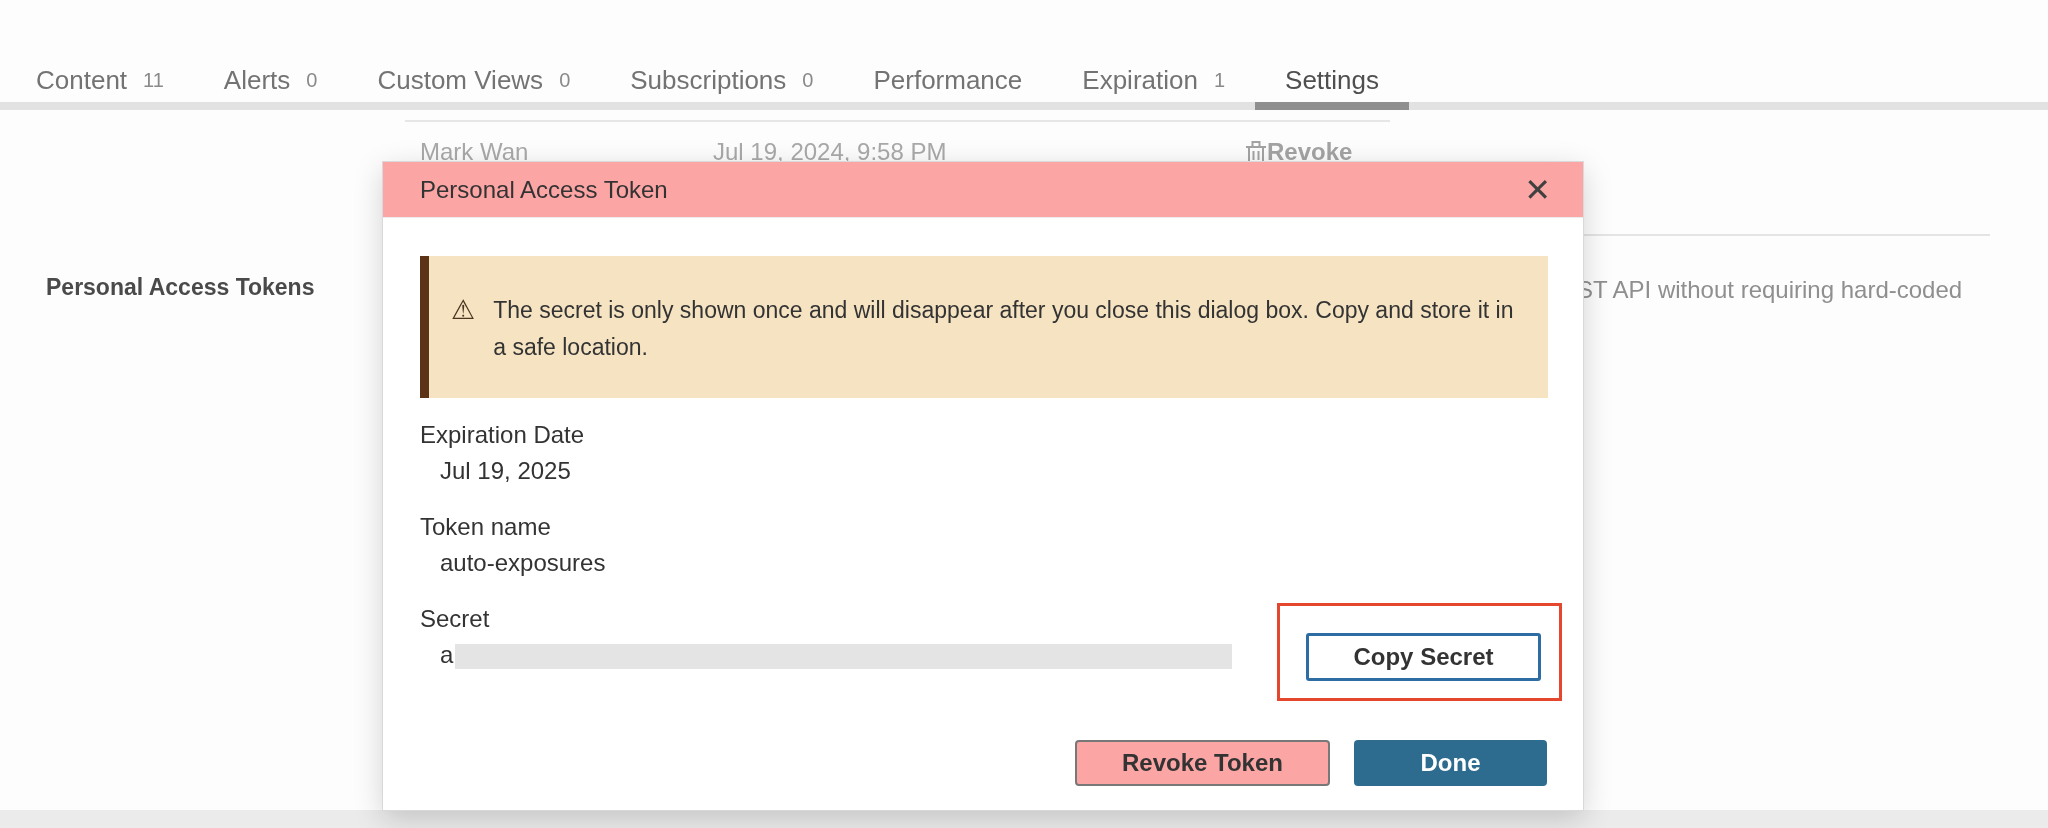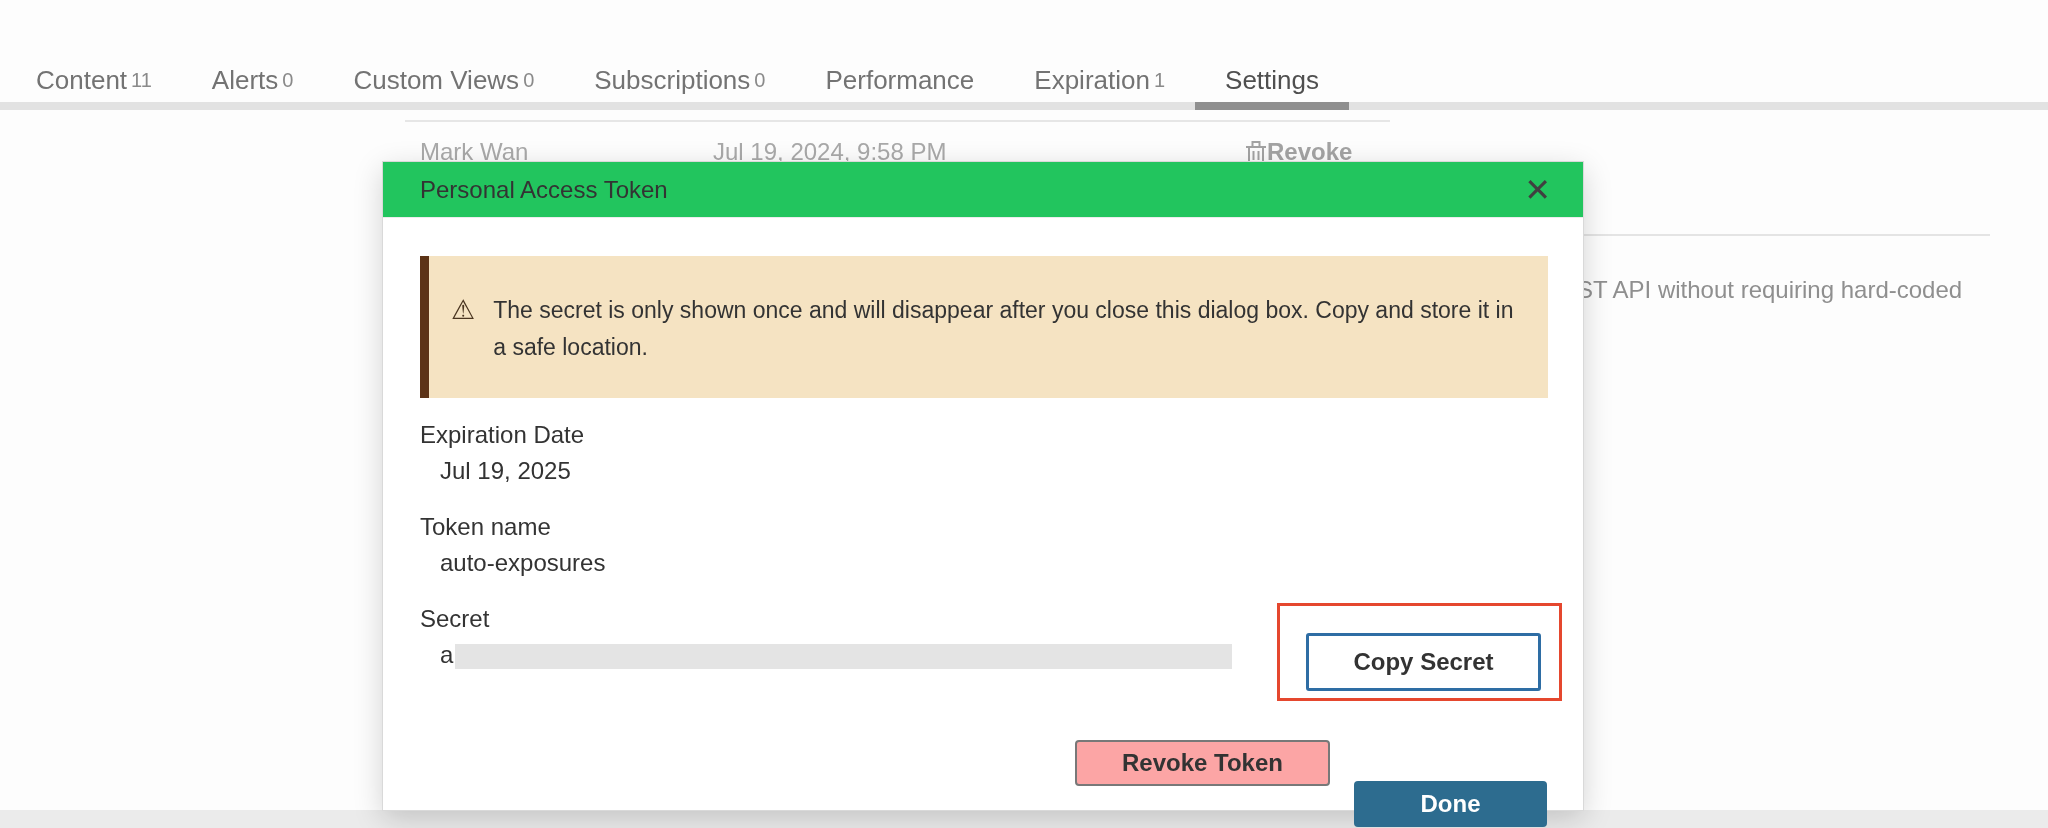--- a/index.html
+++ b/index.html
@@ -5,21 +5,21 @@
   html,body{margin:0;padding:0;background:#fff;}
   #stage{
     position:relative;width:2048px;height:828px;overflow:hidden;
     background:#fdfdfd;font-family:"Liberation Sans",sans-serif;color:#333;
   }
   
   .tabbar{position:absolute;left:0;top:0;width:2048px;height:110px;background:#fdfdfd;}
   .tab-track{position:absolute;left:0;top:102px;width:2048px;height:8px;background:#e2e2e2;}
   .tabs{position:absolute;left:6px;top:55px;height:50px;display:flex;align-items:center;}
   .tab{
-    position:relative;height:50px;display:flex;align-items:center;gap:4px;
+    position:relative;height:50px;display:flex;align-items:center;gap:16px;
     padding:0 30px;font-size:26px;color:#737373;cursor:pointer;white-space:nowrap;
   }
   .tab .count{font-size:20px;color:#8a8a8a;}
   .tab.active{color:#4f4f4f;font-weight:normal;}
   .tab.active::after{
     content:'';position:absolute;left:0;right:0;bottom:-5px;height:8px;background:#8f8f8f;
   }
   
   .bg-row-line{position:absolute;left:405px;top:120px;width:985px;height:2px;background:#e6e6e6;}
   .bg-row{position:absolute;top:138px;color:#a9a9a9;font-size:24px;white-space:nowrap;z-index:2;}
@@ -29,21 +29,21 @@
   .section-label{position:absolute;left:46px;top:274px;font-size:23px;font-weight:bold;color:#4a4a4a;z-index:2;}
   .helper-text{position:absolute;left:1577px;top:276px;font-size:24px;color:#8f8f8f;white-space:nowrap;z-index:2;}
   .right-divider{position:absolute;left:1583px;top:234px;width:407px;height:2px;background:#e4e4e4;}
   .bottom-strip{position:absolute;left:0;top:810px;width:2048px;height:18px;background:#ebebeb;}
   
   .modal{
     position:absolute;left:383px;top:162px;width:1200px;height:648px;background:#fff;
     box-shadow:0 0 0 1px #d9d9d9, 0 8px 28px rgba(0,0,0,.18);z-index:10;
   }
   .modal-header{
-    position:absolute;left:0;top:0;right:0;height:56px;background:#22c55e;
+    position:absolute;left:0;top:0;right:0;height:56px;background:#fca5a5;
     border-bottom:1px solid #ececec;display:flex;align-items:center;padding:0 37px;box-sizing:border-box;
   }
   .modal-title{font-size:24px;color:#333;}
   .modal-close{
     position:absolute;right:26px;top:10px;font-size:32px;color:#404040;line-height:36px;
     cursor:pointer;background:none;border:none;padding:0 6px;font-family:inherit;
   }
   .warning{
     position:absolute;left:37px;top:94px;width:1128px;height:142px;box-sizing:border-box;
     background:#f5e3c2;border-left:9px solid #5c3317;display:flex;gap:18px;
@@ -54,37 +54,37 @@
   .field-label{position:absolute;left:37px;font-size:24px;color:#333;}
   .field-value{position:absolute;left:57px;font-size:24px;color:#333;}
   .lbl-expiration{top:259px;}
   .val-expiration{top:295px;}
   .lbl-token{top:351px;}
   .val-token{top:387px;}
   .lbl-secret{top:443px;}
   .val-secret{top:479px;}
   .secret-bar{position:absolute;left:72px;top:482px;width:777px;height:25px;background:#e4e4e4;}
   .copy-btn{
-    position:absolute;left:923px;top:471px;width:235px;height:58px;box-sizing:border-box;
+    position:absolute;left:923px;top:471px;width:235px;height:48px;box-sizing:border-box;
     background:#fff;border:3px solid #2e6da4;border-radius:3px;
     font-family:inherit;font-size:24px;font-weight:bold;color:#333;cursor:pointer;
   }
   .annotation-rect{
     position:absolute;left:894px;top:441px;width:285px;height:98px;box-sizing:border-box;
     border:3px solid #e5472e;pointer-events:none;z-index:12;
   }
   .revoke-btn{
     position:absolute;left:692px;top:578px;width:255px;height:46px;box-sizing:border-box;
     background:#fca5a5;border:2px solid #787878;border-radius:4px;
     font-family:inherit;font-size:24px;font-weight:bold;color:#333;cursor:pointer;
   }
   .done-btn{
     position:absolute;left:971px;top:578px;width:193px;height:46px;box-sizing:border-box;
     background:#2d6c8f;border:none;border-radius:4px;
-    font-family:inherit;font-size:24px;font-weight:bold;color:#fff;cursor:pointer;margin-top:41px;
+    font-family:inherit;font-size:24px;font-weight:bold;color:#fff;cursor:pointer;
   }
   .trash-svg{display:block;margin-top:2px;}
 </style>
 </head>
 <body>
 
 <div id="stage">
 
   <div class="tabbar">
     <div class="tab-track"></div>
@@ -126,20 +126,21 @@
       <g fill="none" stroke="#a3a3a3" stroke-width="2">
         <rect x="4" y="7" width="14" height="17" rx="1"></rect>
         <line x1="1" y1="7" x2="21" y2="7"></line>
         <rect x="7.5" y="2" width="7" height="5"></rect>
         <line x1="8.5" y1="11" x2="8.5" y2="20"></line>
         <line x1="13.5" y1="11" x2="13.5" y2="20"></line>
       </g>
     </svg>
     <span>Revoke</span>
   </div>
+  <div class="section-label">Personal Access Tokens</div>
   <div class="right-divider"></div>
   <div class="helper-text">ST API without requiring hard-coded</div>
   <div class="bottom-strip"></div>
 
   <div class="modal">
     <div class="modal-header">
       <span class="modal-title">Personal Access Token</span>
     </div>
     <button class="modal-close">✕</button>
 

